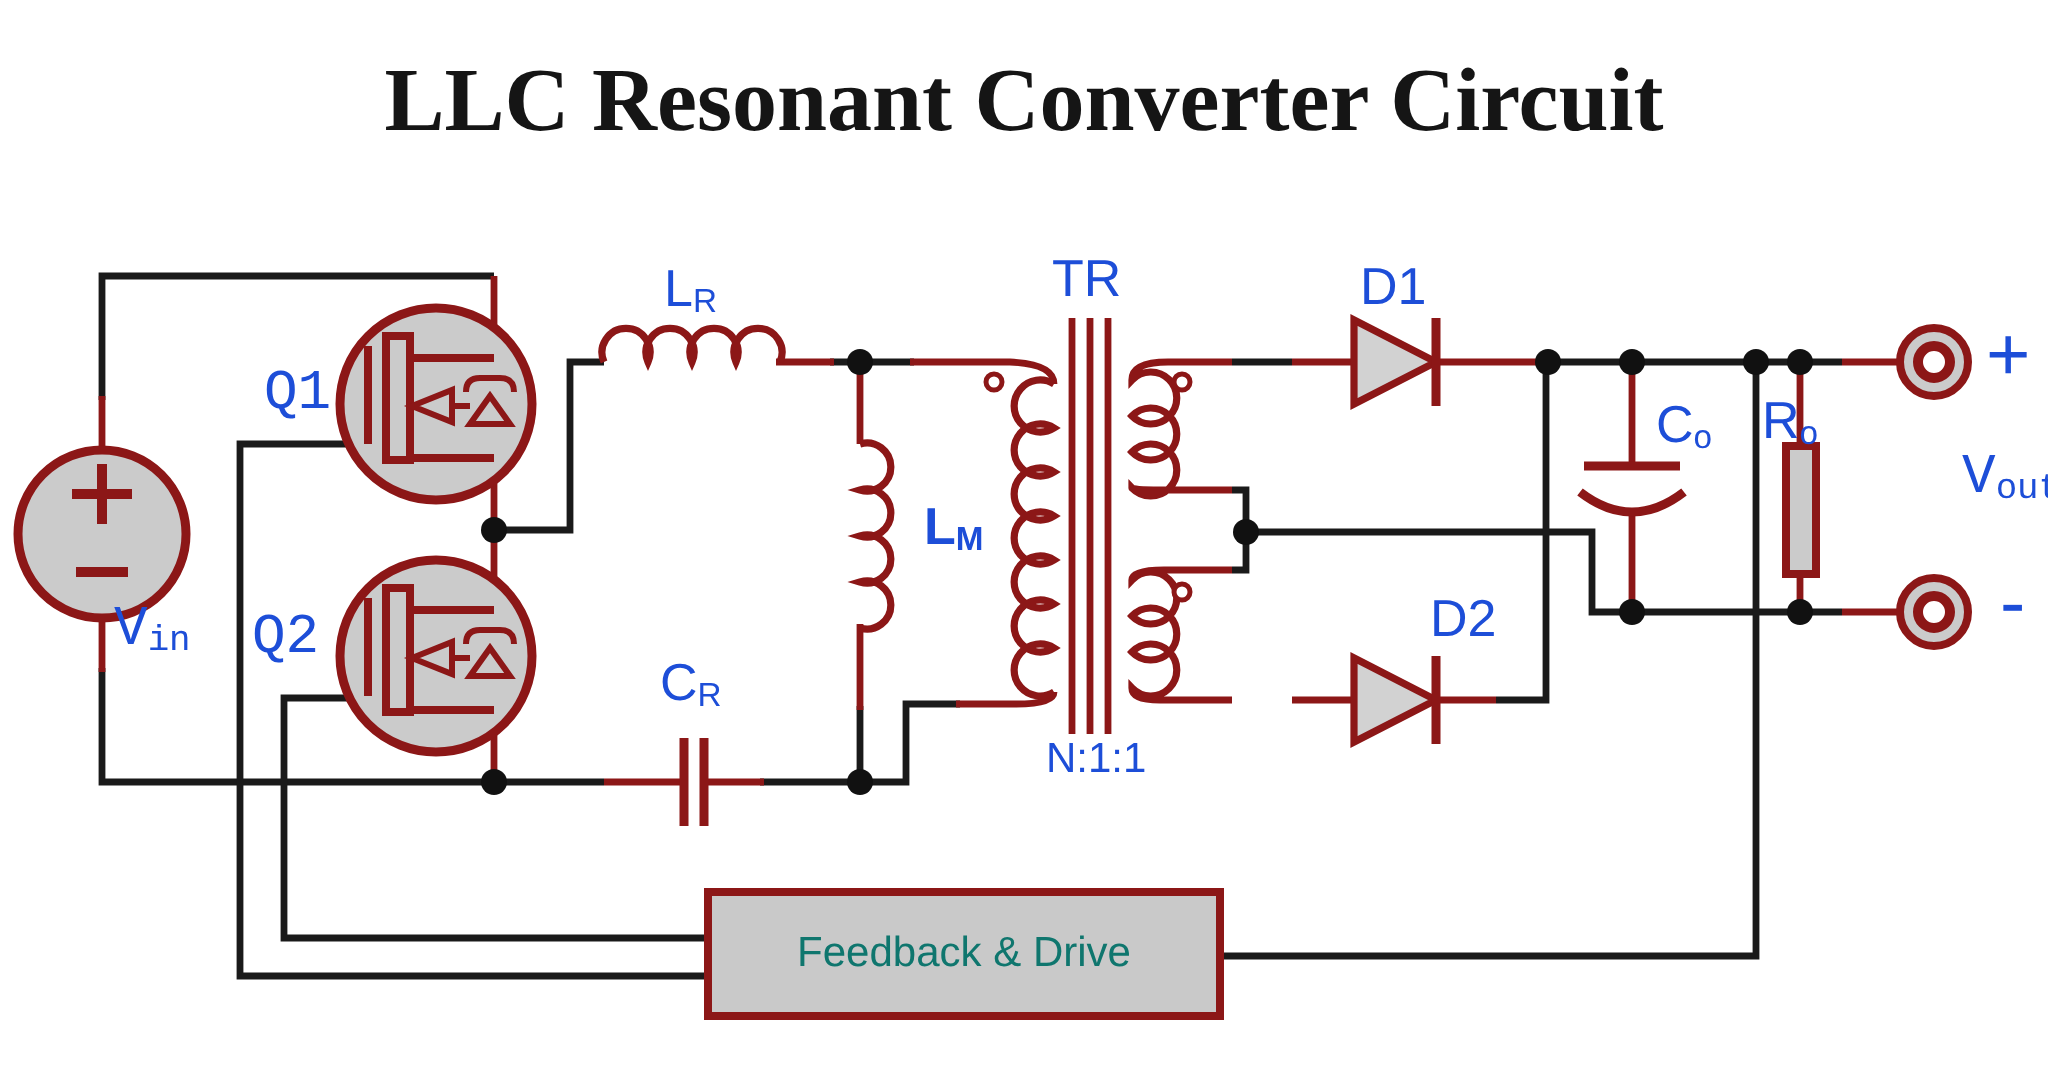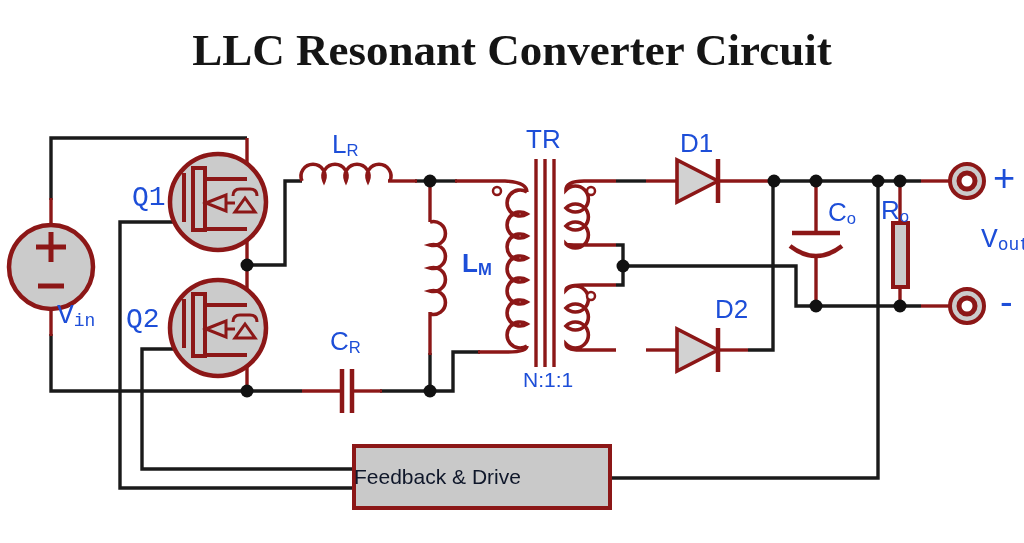--- a/index.html
+++ b/index.html
@@ -9,21 +9,21 @@
          font-family:"Liberation Serif",serif;font-weight:bold;font-size:45px;color:#151515;
          letter-spacing:0px;line-height:1;}
   svg{position:absolute;left:0;top:0;}
   .lbl{position:absolute;color:#1d4ed8;line-height:1;white-space:nowrap;}
   .lbl sub{font-size:0.64em;vertical-align:-0.18em;}
   .big{font-size:28px;font-family:Liberation Mono, monospace;}
   .comp{font-size:26px;}
   .small{font-size:21px;}
   .sign{font-size:38px;}
   #fb-label{position:absolute;left:354px;top:446px;width:256px;height:62px;
-            display:flex;align-items:center;justify-content:flex-start;font-size:21px;color:#0f172a;}
+            display:flex;align-items:center;justify-content:center;font-size:21px;color:#0f766e;}
 </style>
 </head>
 <body>
 
 <div id="canvas">
 
   <div id="title">LLC Resonant Converter Circuit</div>
 
   <svg width="1024" height="543" viewBox="0 0 1024 543">
     <defs>

